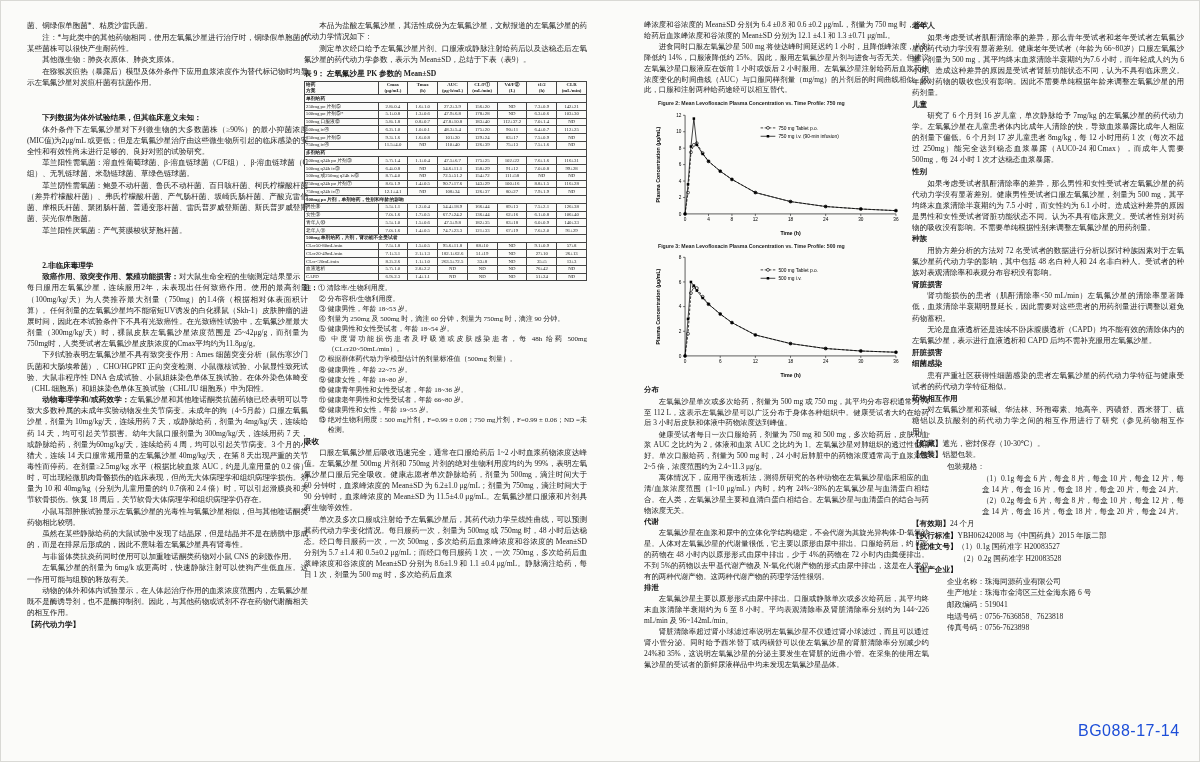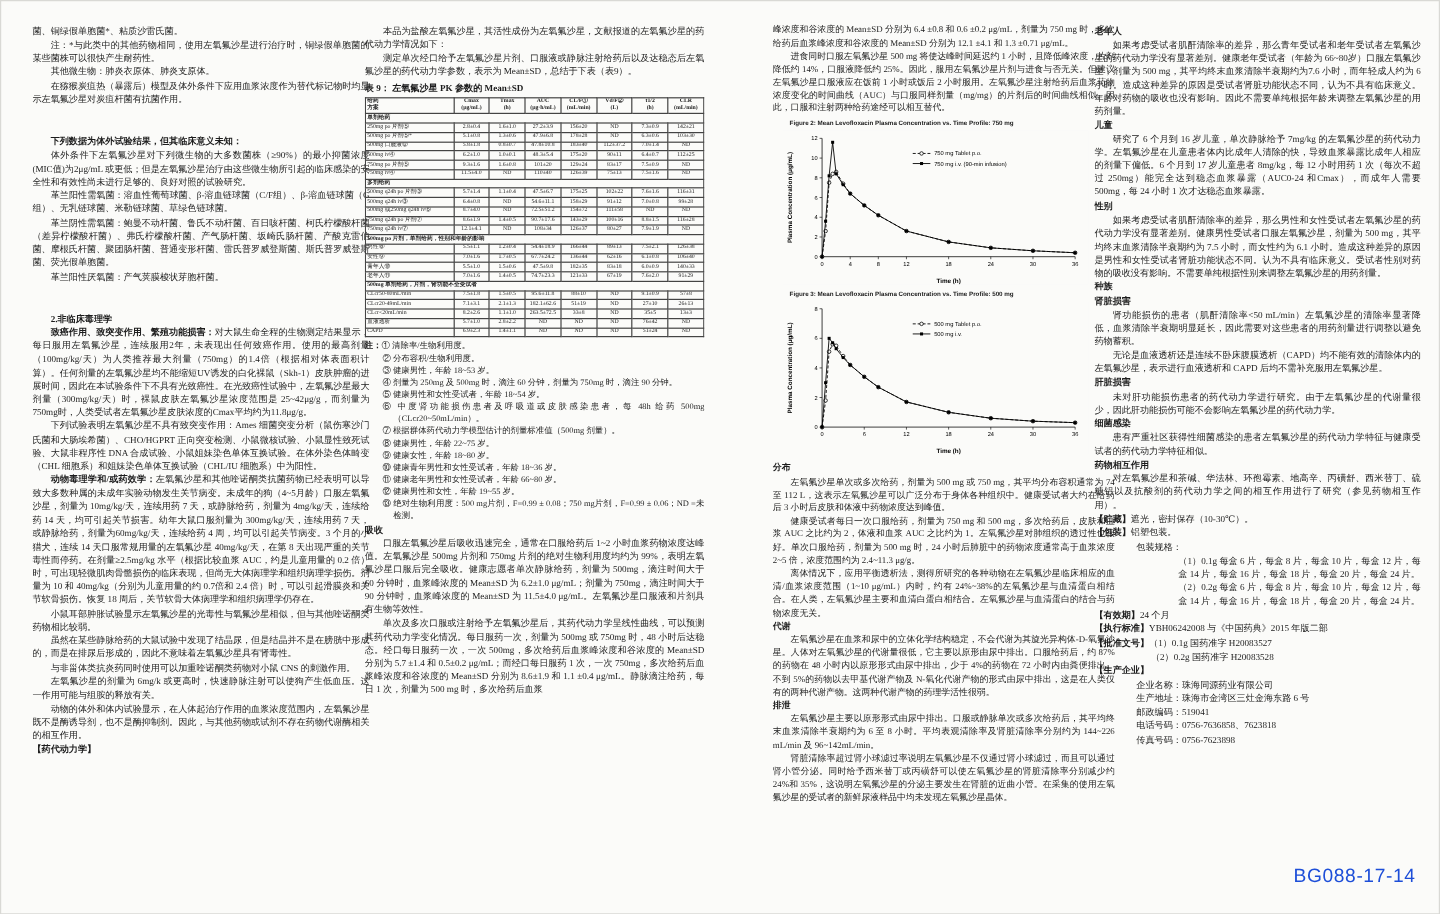--- a/index.html
+++ b/index.html
@@ -567,30 +567,30 @@
     <div class="blk h"><b class="tag"></b><span>儿童</span></div>
 
     <div class="blk p"><b class="tag"></b><span>研究了 6 个月到 16 岁儿童，单次静脉给予 7mg/kg 的左氧氟沙星的药代动力学。左氧氟沙星在儿童患者体内比成年人清除的快，导致血浆暴露比成年人相应的剂量下偏低。6 个月到 17 岁儿童患者 8mg/kg，每 12 小时用药 1 次（每次不超过 250mg）能完全达到稳态血浆暴露（AUC0-24 和Cmax），而成年人需要 500mg，每 24 小时 1 次才达稳态血浆暴露。</span></div>
 
     <div class="blk h"><b class="tag"></b><span>性别</span></div>
 
     <div class="blk p"><b class="tag"></b><span>如果考虑受试者肌酐清除率的差异，那么男性和女性受试者左氧氟沙星的药代动力学没有显著差别。健康男性受试者口服左氧氟沙星，剂量为 500 mg，其平均终末血浆清除半衰期约为 7.5 小时，而女性约为 6.1 小时。造成这种差异的原因是男性和女性受试者肾脏功能状态不同。认为不具有临床意义。受试者性别对药物的吸收没有影响。不需要单纯根据性别来调整左氧氟沙星的用药剂量。</span></div>
 
     <div class="blk h"><b class="tag"></b><span>种族</span></div>
 
+    <div class="blk p"><b class="tag"></b><span>用协方差分析的方法对 72 名受试者的数据进行分析以探讨种族因素对于左氧氟沙星药代动力学的影响，其中包括 48 名白种人和 24 名非白种人。受试者的种族对表观清除率和表观分布容积没有影响。</span></div>
 
     <div class="blk h"><b class="tag"></b><span>肾脏损害</span></div>
 
     <div class="blk p"><b class="tag"></b><span>肾功能损伤的患者（肌酐清除率&lt;50 mL/min）左氧氟沙星的清除率显著降低，血浆清除半衰期明显延长，因此需要对这些患者的用药剂量进行调整以避免药物蓄积。</span></div>
 
     <div class="blk p"><b class="tag"></b><span>无论是血液透析还是连续不卧床腹膜透析（CAPD）均不能有效的清除体内的左氧氟沙星，表示进行血液透析和 CAPD 后均不需补充服用左氧氟沙星。</span></div>
 
     <div class="blk h"><b class="tag"></b><span>肝脏损害</span></div>
 
-    <div class="blk p"><b class="tag"></b><span>未对肝功能损伤患者的药代动力学进行研究。由于左氧氟沙星的代谢量很少，因此肝功能损伤可能不会影响左氧氟沙星的药代动力学。</span></div>
 
     <div class="blk h"><b class="tag"></b><span>细菌感染</span></div>
 
     <div class="blk p"><b class="tag"></b><span>患有严重社区获得性细菌感染的患者左氧氟沙星的药代动力学特征与健康受试者的药代动力学特征相似。</span></div>
 
     <div class="blk h"><b class="tag"></b><span>药物相互作用</span></div>
 
     <div class="blk p"><b class="tag"></b><span>对左氧氟沙星和茶碱、华法林、环孢霉素、地高辛、丙磺舒、西米替丁、硫糖铝以及抗酸剂的药代动力学之间的相互作用进行了研究（参见药物相互作用）。</span></div>
 
     <div class="blk tagline"><b class="tag">【贮藏】</b><span>遮光，密封保存（10-30℃）。</span></div>

